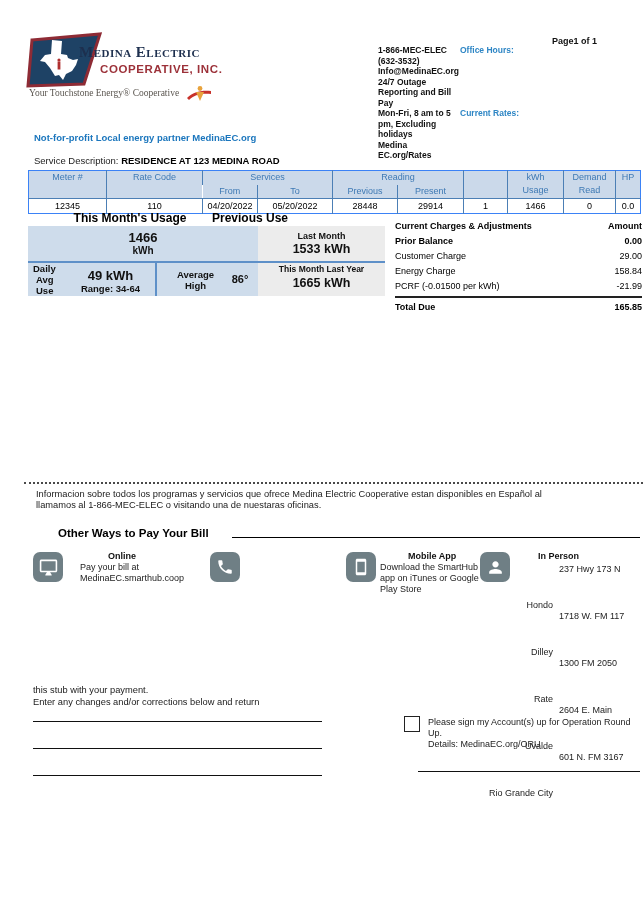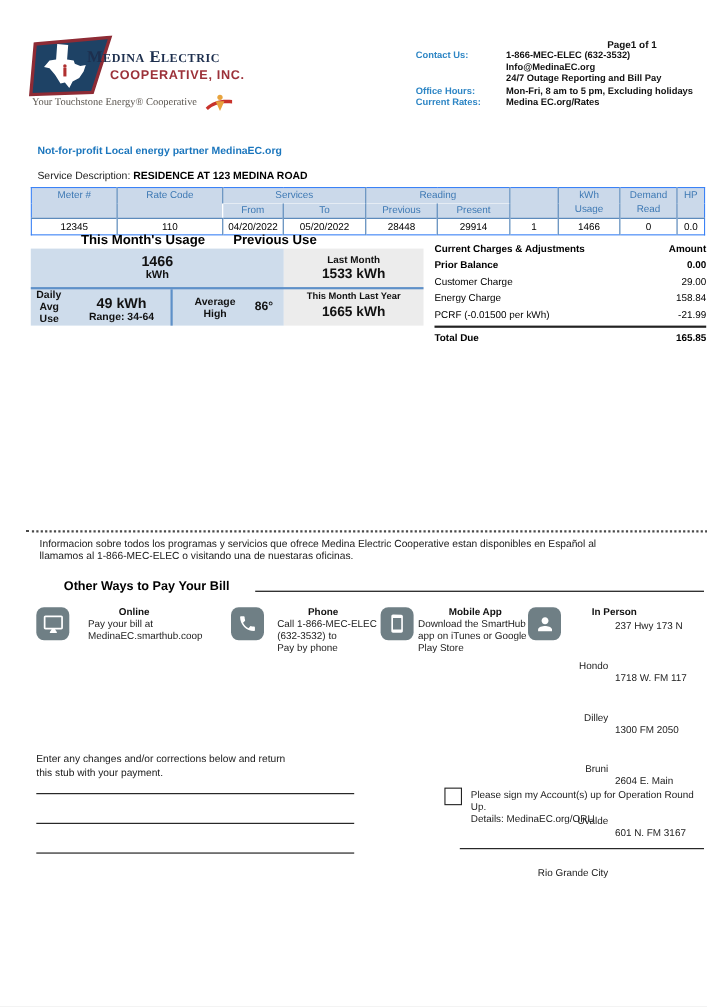--- a/index.html
+++ b/index.html
@@ -77,21 +77,20 @@
   <div class="abs" style="left:186px;top:85px;">
     <svg width="26" height="17" viewBox="0 0 26 17">
       <path d="M1,13 C7,7 15,5 25,6 L25,9 C15,8 8,10 3,15 Z" fill="#c8322b"></path>
       <circle cx="14" cy="3.5" r="2.4" fill="#e8a33d"></circle>
       <path d="M10,7 L18,7 L14,16 Z" fill="#e8a33d"></path>
     </svg>
   </div>
 
   <div class="abs page-ind" style="left:552px;top:36px;">Page1 of 1</div>
   <div class="abs contact-grid" style="left:378px;top:45px;width:262px;">
-    <div class="clabel">Contact Us:</div>
     <div>
       <div>1-866-MEC-ELEC (632-3532)</div>
       <div>Info@MedinaEC.org</div>
       <div>24/7 Outage Reporting and Bill Pay</div>
     </div>
     <div class="clabel">Office Hours:</div>
     <div>Mon-Fri, 8 am to 5 pm, Excluding holidays</div>
     <div class="clabel">Current Rates:</div>
     <div>Medina EC.org/Rates</div>
   </div>
@@ -231,26 +230,20 @@
     <div class="m-title">Online</div>
     <div class="m-line">Pay your bill at</div>
     <div class="m-line">MedinaEC.smarthub.coop</div>
   </div>
 
   <div class="abs icon-box" style="left:210px;top:552px;">
     <svg width="18" height="18" viewBox="0 0 24 24">
       <path fill="#ffffff" d="M6.62 10.79c1.44 2.83 3.76 5.14 6.59 6.59l2.2-2.2c.27-.27.67-.36 1.02-.24 1.12.37 2.33.57 3.57.57.55 0 1 .45 1 1V20c0 .55-.45 1-1 1-9.39 0-17-7.61-17-17 0-.55.45-1 1-1h3.5c.55 0 1 .45 1 1 0 1.25.2 2.45.57 3.57.11.35.03.74-.25 1.02l-2.2 2.2z"></path>
     </svg>
   </div>
-  <div class="abs" style="left:252px;top:551px;">
-    <div class="m-title">Phone</div>
-    <div class="m-line">Call 1-866-MEC-ELEC</div>
-    <div class="m-line">(632-3532) to</div>
-    <div class="m-line">Pay by phone</div>
-  </div>
 
   <div class="abs icon-box" style="left:346px;top:552px;">
     <svg width="18" height="18" viewBox="0 0 24 24">
       <path fill="#ffffff" d="M17 1.01L7 1c-1.1 0-2 .9-2 2v18c0 1.1.9 2 2 2h10c1.1 0 2-.9 2-2V3c0-1.1-.9-1.99-2-1.99zM17 19H7V5h10v14z"></path>
     </svg>
   </div>
   <div class="abs" style="left:380px;top:551px;">
     <div class="m-title">Mobile App</div>
     <div class="m-line">Download the SmartHub</div>
     <div class="m-line">app on iTunes or Google</div>
@@ -261,31 +254,31 @@
     <svg width="19" height="19" viewBox="0 0 24 24">
       <path fill="#ffffff" d="M12 12c2.21 0 4-1.79 4-4s-1.79-4-4-4-4 1.79-4 4 1.79 4 4 4zm0 2c-2.67 0-8 1.34-8 4v2h16v-2c0-2.66-5.33-4-8-4z"></path>
     </svg>
   </div>
   <div class="abs m-title" style="left:510px;top:551px;">In Person</div>
   <div class="abs loc-grid" style="left:455px;top:564px;">
     <div class="loc-town">Hondo</div>
     <div>237 Hwy 173 N</div>
     <div class="loc-town">Dilley</div>
     <div>1718 W. FM 117</div>
-    <div class="loc-town">Bruni</div>
+    <div class="loc-town">Rate</div>
     <div>1300 FM 2050</div>
     <div class="loc-town">Uvalde</div>
     <div>2604 E. Main</div>
     <div class="loc-town">Rio Grande City</div>
     <div>601 N. FM 3167</div>
   </div>
 
   <div class="abs stub-text" style="left:33px;top:684px;width:330px;">
+    <div>this stub with your payment.</div>
     <div>Enter any changes and/or corrections below and return</div>
-    <div>this stub with your payment.</div>
   </div>
 
   <div class="abs fill-line" style="left:33px;top:721px;width:289px;"></div>
   <div class="abs fill-line" style="left:33px;top:748px;width:289px;"></div>
   <div class="abs fill-line" style="left:33px;top:775px;width:289px;"></div>
 
   <div class="abs checkbox" style="left:404px;top:716px;"></div>
   <div class="abs cb-text" style="left:428px;top:717px;width:215px;">
     <div>Please sign my Account(s) up for Operation Round Up.</div>
     <div>Details: MedinaEC.org/ORU</div>

